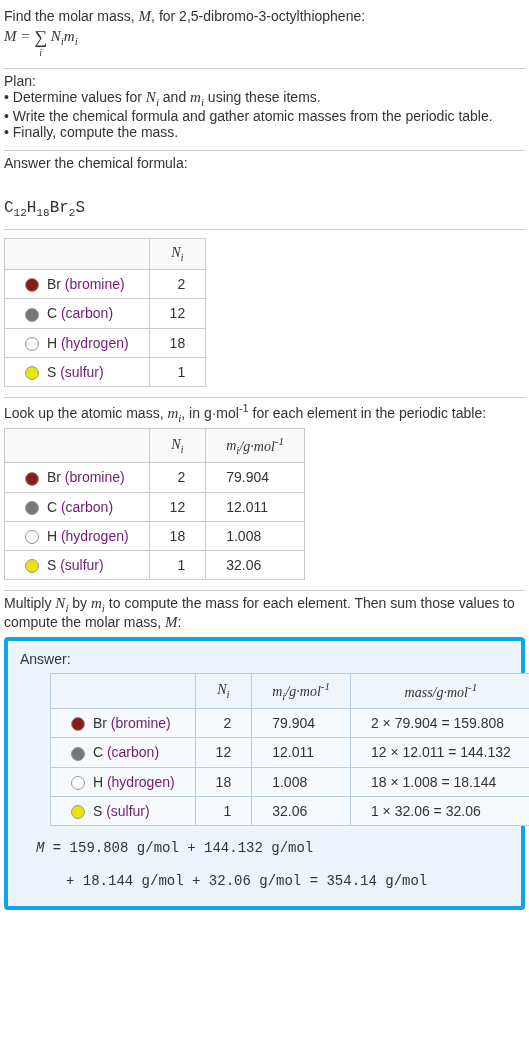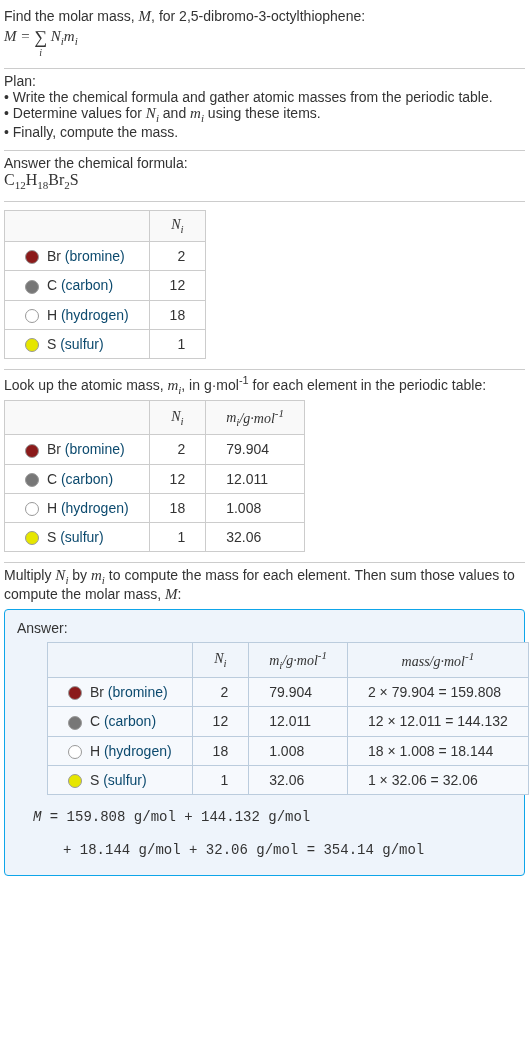--- a/index.html
+++ b/index.html
@@ -51,23 +51,23 @@
   .swatch {
     display: inline-block;
     width: 12px;
     height: 12px;
     border-radius: 50%;
     vertical-align: middle;
     margin-right: 4px;
     border: 1px solid #999;
   }
   .sym { font-weight: normal; }
-  .paren { color: #0c4a6e; }
+  .paren { color: #701a75; }
   .answer-box {
-    border: 1px solid #0ea5e9;
+    border: 4px solid #0ea5e9;
     background: #eef4fb;
     border-radius: 4px;
     padding: 10px 12px 14px 12px;
     margin-top: 6px;
   }
   .answer-label { font-size: 14px; margin-bottom: 6px; }
   .answer-box table.data th, .answer-box table.data td {
     border: 1px solid #bcd;
     background: #f6f9fd;
   }
@@ -75,21 +75,21 @@
   .final {
     font-family: Liberation Mono, monospace;
     font-style: italic;
     font-size: 14px;
     margin-top: 12px;
     line-height: 1.5;
     padding-left: 30px;
     text-indent: -14px;
   }
   .indent2 { padding-left: 46px; text-indent: 0; }
-  .chem { font-family: Liberation Serif, serif; font-size: 16px; }
+  .chem { font-family: Liberation Mono, monospace; font-size: 16px; margin-top: 28px; }
   .chem sub { font-style: normal; }
   .sigma {
     font-size: 18px;
     position: relative;
     display: inline-block;
     vertical-align: middle;
   }
   .sigma .under {
     position: absolute;
     left: 50%;
@@ -108,22 +108,22 @@
     Find the molar mass, <span class="formula" style="display:inline">M</span>, for 2,5-dibromo-3-octylthiophene:
   </div>
   <div class="formula" style="padding-bottom:10px">
     M = <span class="sigma">∑<span class="under">i</span></span>&nbsp;N<sub>i</sub>m<sub>i</sub>
   </div>
 </div>
 <hr>
 
 <div class="section">
   <div>Plan:</div>
+  <div>• Determine values for <span class="formula" style="display:inline">N<sub>i</sub></span> and <span class="formula" style="display:inline">m<sub>i</sub></span> using these items.</div>
   <div>• Write the chemical formula and gather atomic masses from the periodic table.</div>
-  <div>• Determine values for <span class="formula" style="display:inline">N<sub>i</sub></span> and <span class="formula" style="display:inline">m<sub>i</sub></span> using these items.</div>
   <div>• Finally, compute the mass.</div>
 </div>
 <hr>
 
 <div class="section">
   <div>Answer the chemical formula:</div>
   <div class="chem">
     <span>C</span><sub>12</sub><span>H</span><sub>18</sub><span>Br</span><sub>2</sub><span>S</span>
   </div>
 </div>

